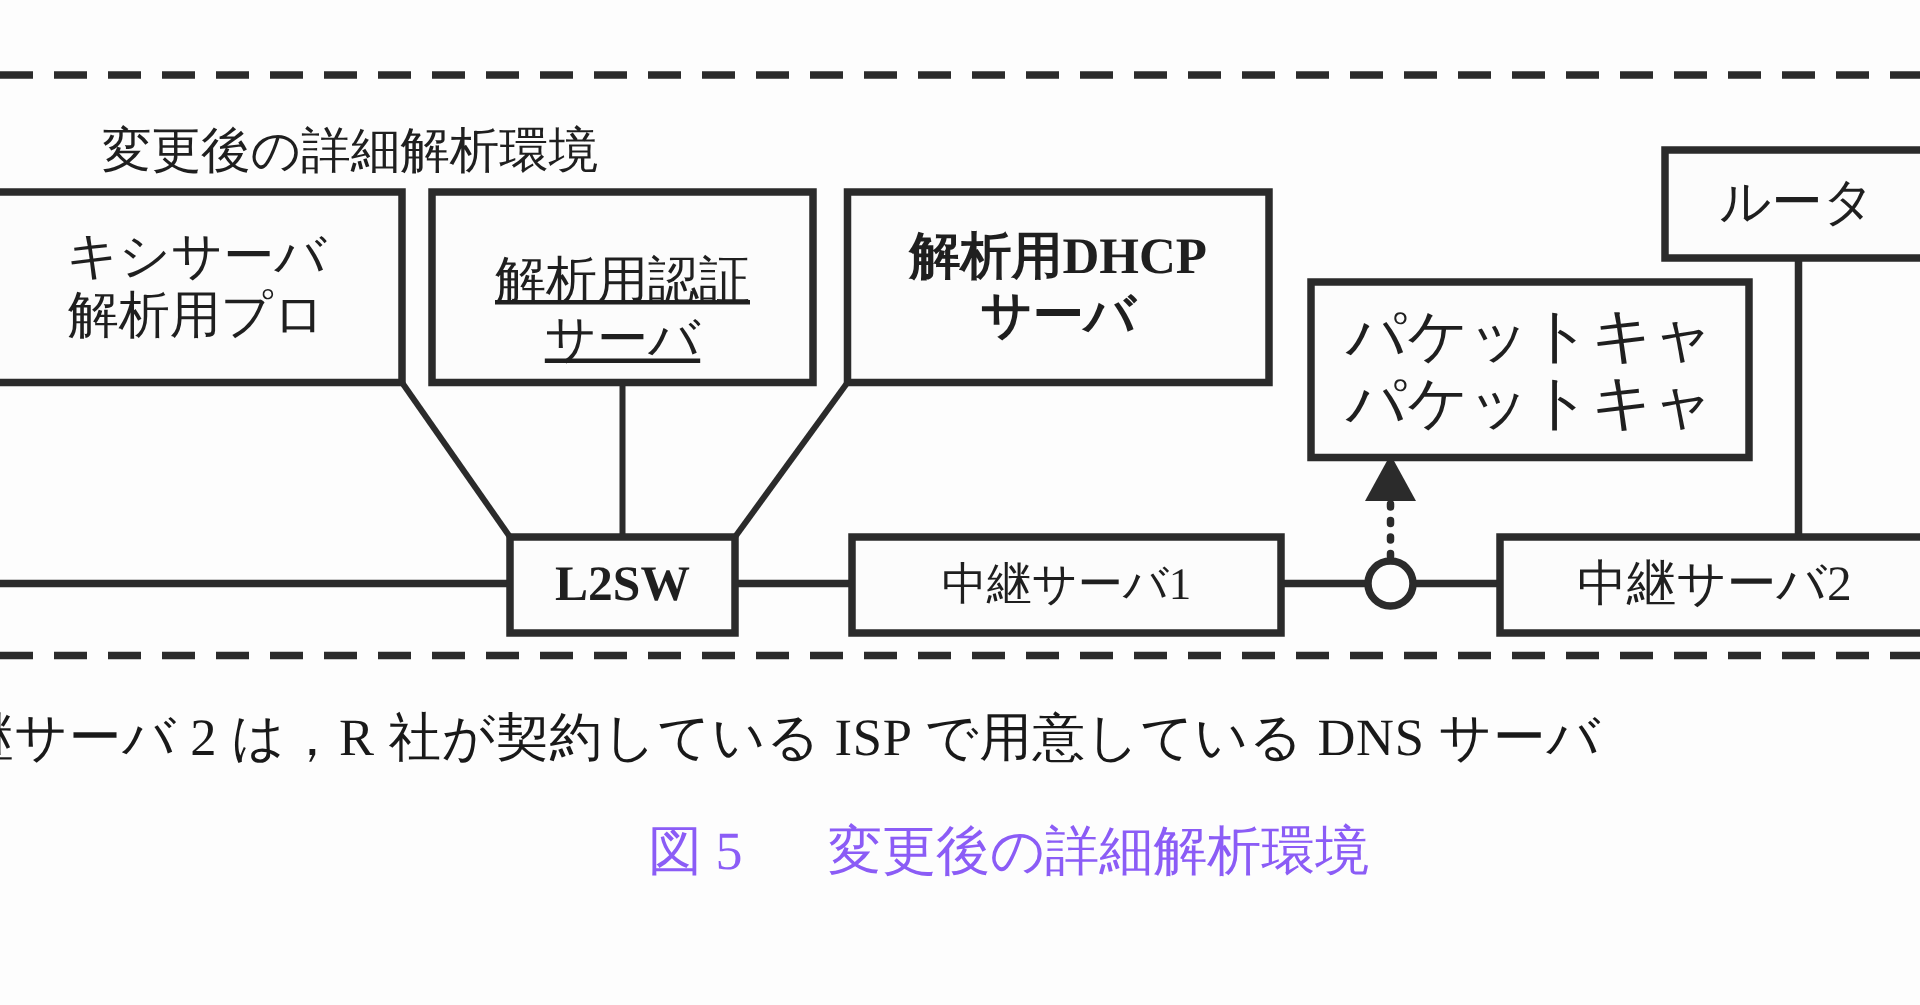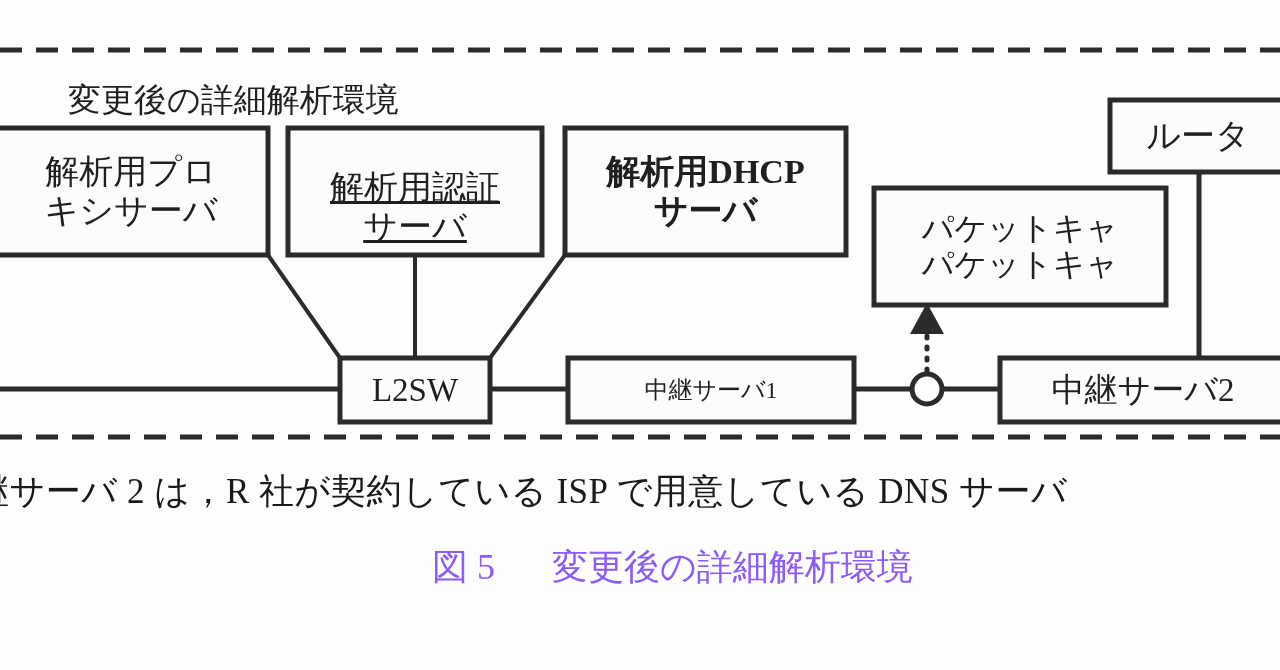--- a/index.html
+++ b/index.html
@@ -105,48 +105,48 @@
     <rect x="874" y="188" width="292" height="117" fill="#fcfcfc" stroke="#2b2b2b" stroke-width="5"></rect>
     <rect x="1110" y="100" width="176" height="72" fill="#fcfcfc" stroke="#2b2b2b" stroke-width="5"></rect>
     <rect x="340" y="358" width="150" height="64" fill="#fcfcfc" stroke="#2b2b2b" stroke-width="5"></rect>
     <rect x="568" y="358" width="286" height="64" fill="#fcfcfc" stroke="#2b2b2b" stroke-width="5"></rect>
     <rect x="1000" y="358" width="286" height="64" fill="#fcfcfc" stroke="#2b2b2b" stroke-width="5"></rect>
   </svg>
 
   <div class="zone-caption" style="left:68px; top:78px;">変更後の詳細解析環境</div>
 
   <div class="boxlabel" style="left:-6px; top:128px; width:274px; height:127px;">
+    <span>キシサーバ</span>
     <span>解析用プロ</span>
-    <span>キシサーバ</span>
   </div>
 
   <div class="boxlabel" style="left:288px; top:144px; width:254px; height:127px;text-decoration:underline;">
     <span>解析用認証</span>
     <span>サーバ</span>
   </div>
 
   <div class="boxlabel" style="left:565px; top:128px; width:281px; height:127px;font-weight:bold;">
     <span>解析用DHCP</span>
     <span>サーバ</span>
   </div>
 
-  <div class="boxlabel" style="left:874px; top:188px; width:292px; height:117px; font-size:32px;">
+  <div class="boxlabel" style="left:874px; top:188px; width:292px; height:117px; font-size:40px;">
     <span>パケットキャ</span>
     <span>パケットキャ</span>
   </div>
 
   <div class="boxlabel" style="left:1110px; top:100px; width:176px; height:72px;">
     <span>ルータ</span>
   </div>
 
-  <div class="boxlabel" style="left:340px; top:358px; width:150px; height:64px; font-size:33px;">
+  <div class="boxlabel" style="left:340px; top:358px; width:150px; height:64px; font-size:33px;font-weight:bold;">
     <span>L2SW</span>
   </div>
 
-  <div class="boxlabel" style="left:568px; top:358px; width:286px; height:64px; font-size:24px;">
+  <div class="boxlabel" style="left:568px; top:358px; width:286px; height:64px; font-size:30px;">
     <span>中継サーバ1</span>
   </div>
 
   <div class="boxlabel" style="left:1000px; top:358px; width:286px; height:64px; font-size:33px;">
     <span>中継サーバ2</span>
   </div>
 
   <div class="body-text" style="left:-26px; top:468px;">継サーバ 2 は，R 社が契約している ISP で用意している DNS サーバ</div>
 
   <div class="fig-caption" style="left:432px; top:543px;">図 5</div>

